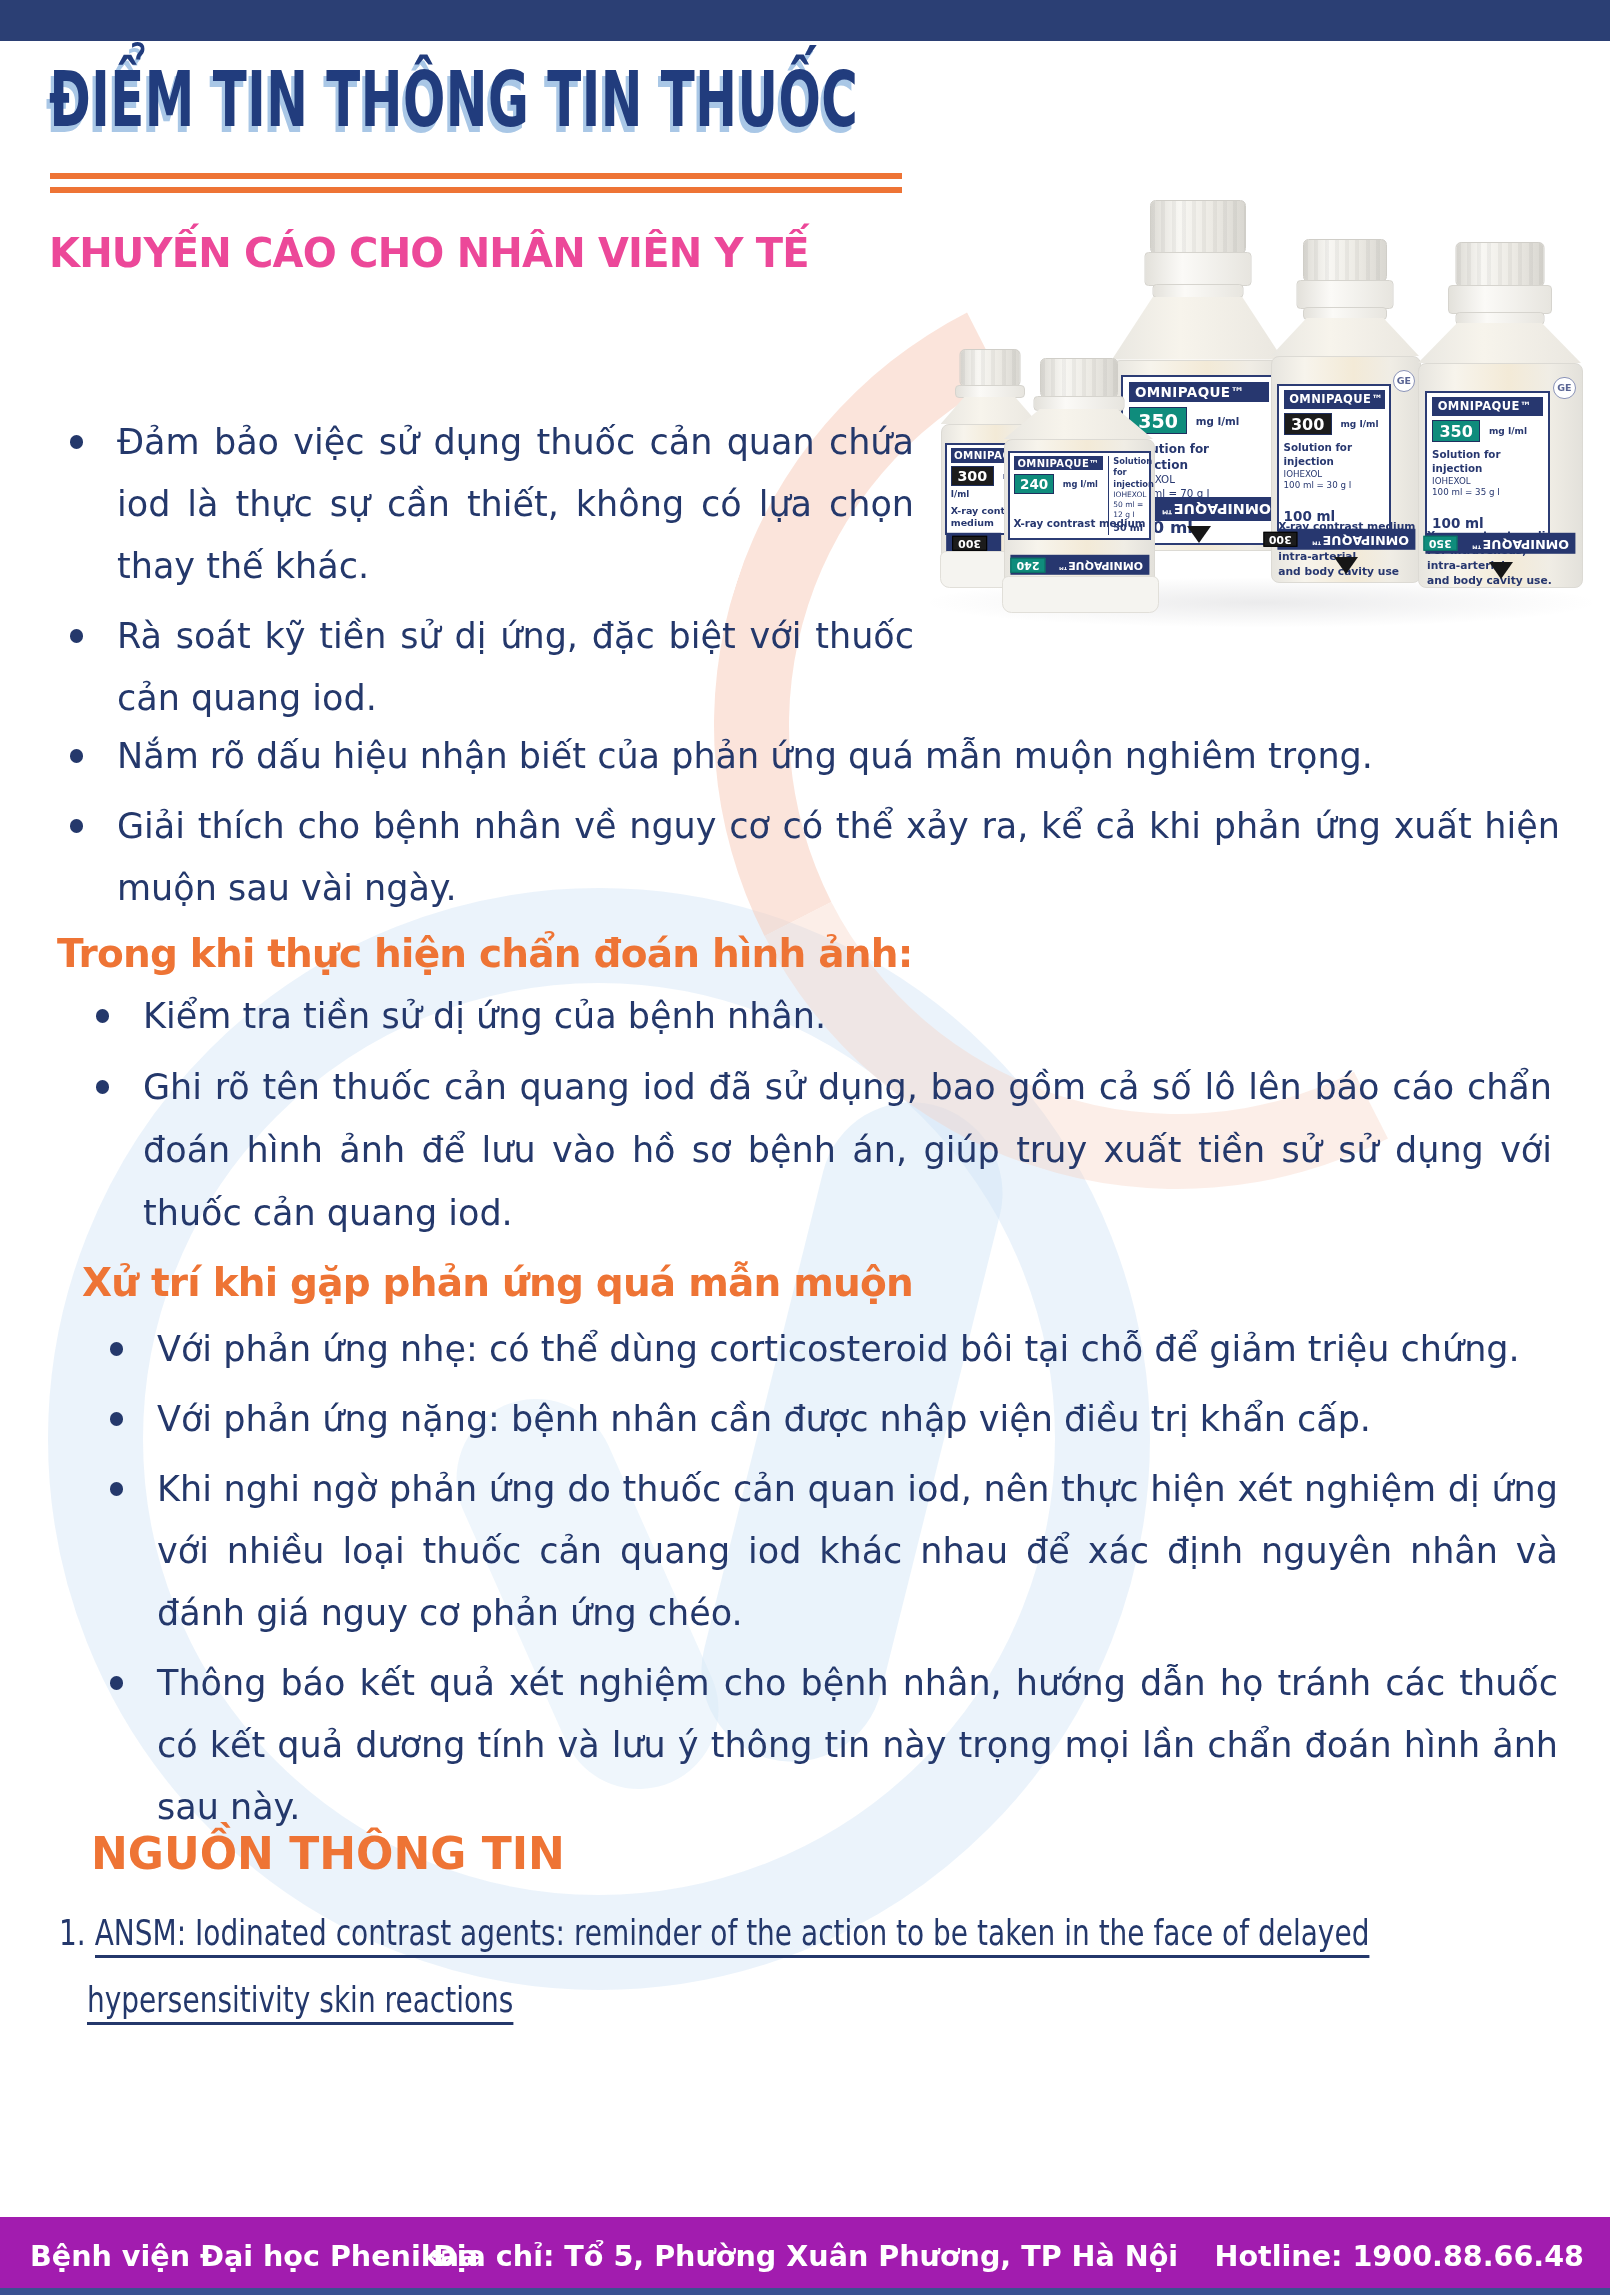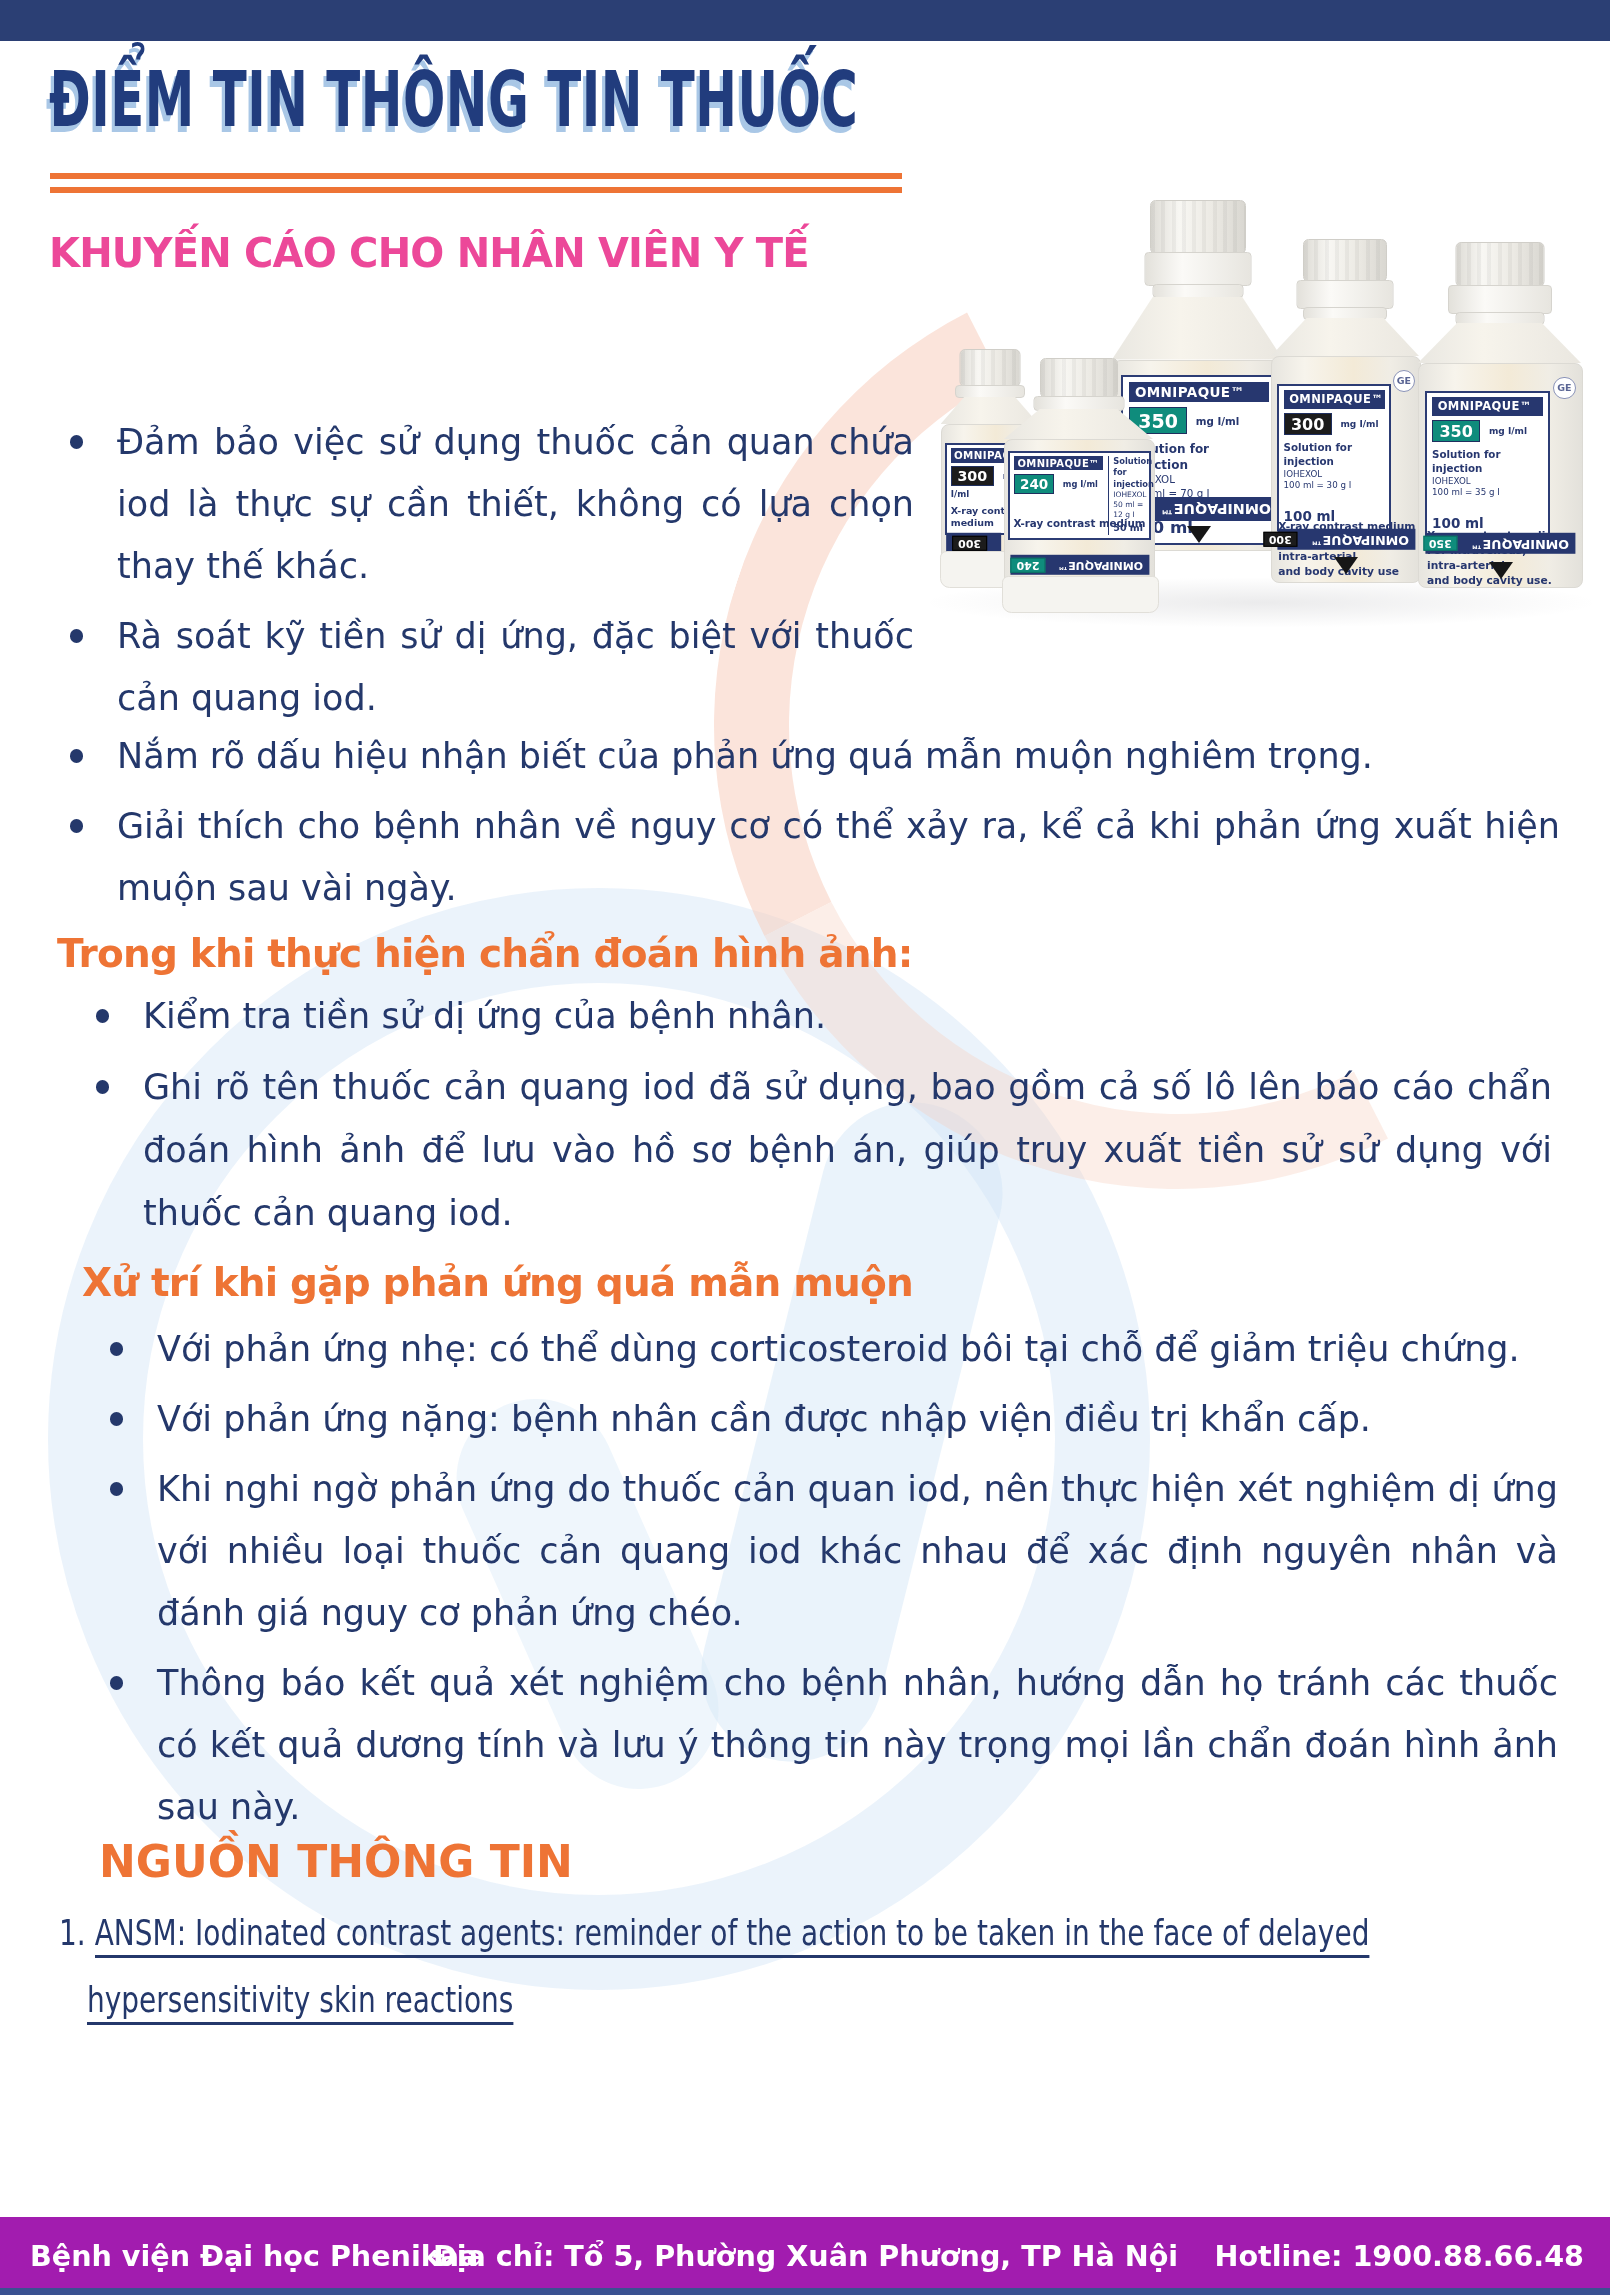--- a/index.html
+++ b/index.html
@@ -134,21 +134,21 @@
   </ul>
 
   <h3 class="abs sec-head head3" style="margin:0">Xử trí khi gặp phản ứng quá mẫn muộn</h3>
   <ul class="list list3">
     <li>Với phản ứng nhẹ: có thể dùng corticosteroid bôi tại chỗ để giảm triệu chứng.</li>
     <li>Với phản ứng nặng: bệnh nhân cần được nhập viện điều trị khẩn cấp.</li>
     <li>Khi nghi ngờ phản ứng do thuốc cản quan iod, nên thực hiện xét nghiệm dị ứng với nhiều loại thuốc cản quang iod khác nhau để xác định nguyên nhân và đánh giá nguy cơ phản ứng chéo.</li>
     <li>Thông báo kết quả xét nghiệm cho bệnh nhân, hướng dẫn họ tránh các thuốc có kết quả dương tính và lưu ý thông tin này trọng mọi lần chẩn đoán hình ảnh sau này.</li>
   </ul>
 
-  <h3 class="abs sec-head head4" style="margin:8px">NGUỒN THÔNG TIN</h3>
+  <h3 class="abs sec-head head4" style="margin:0">NGUỒN THÔNG TIN</h3>
   <div class="abs reference">
     <span>1.</span>
     <a class="ref-link" href="#">ANSM: Iodinated contrast agents: reminder of the action to be taken in the face of delayed</a><br>
     <a class="ref-link ref-line2" href="#">hypersensitivity skin reactions</a>
   </div>
 
   <div class="abs product">
     <div class="prod-shadow"></div>
 
     <div class="bottle" style="left:28.6px;top:159px;width:98px;height:238px;z-index:1">

